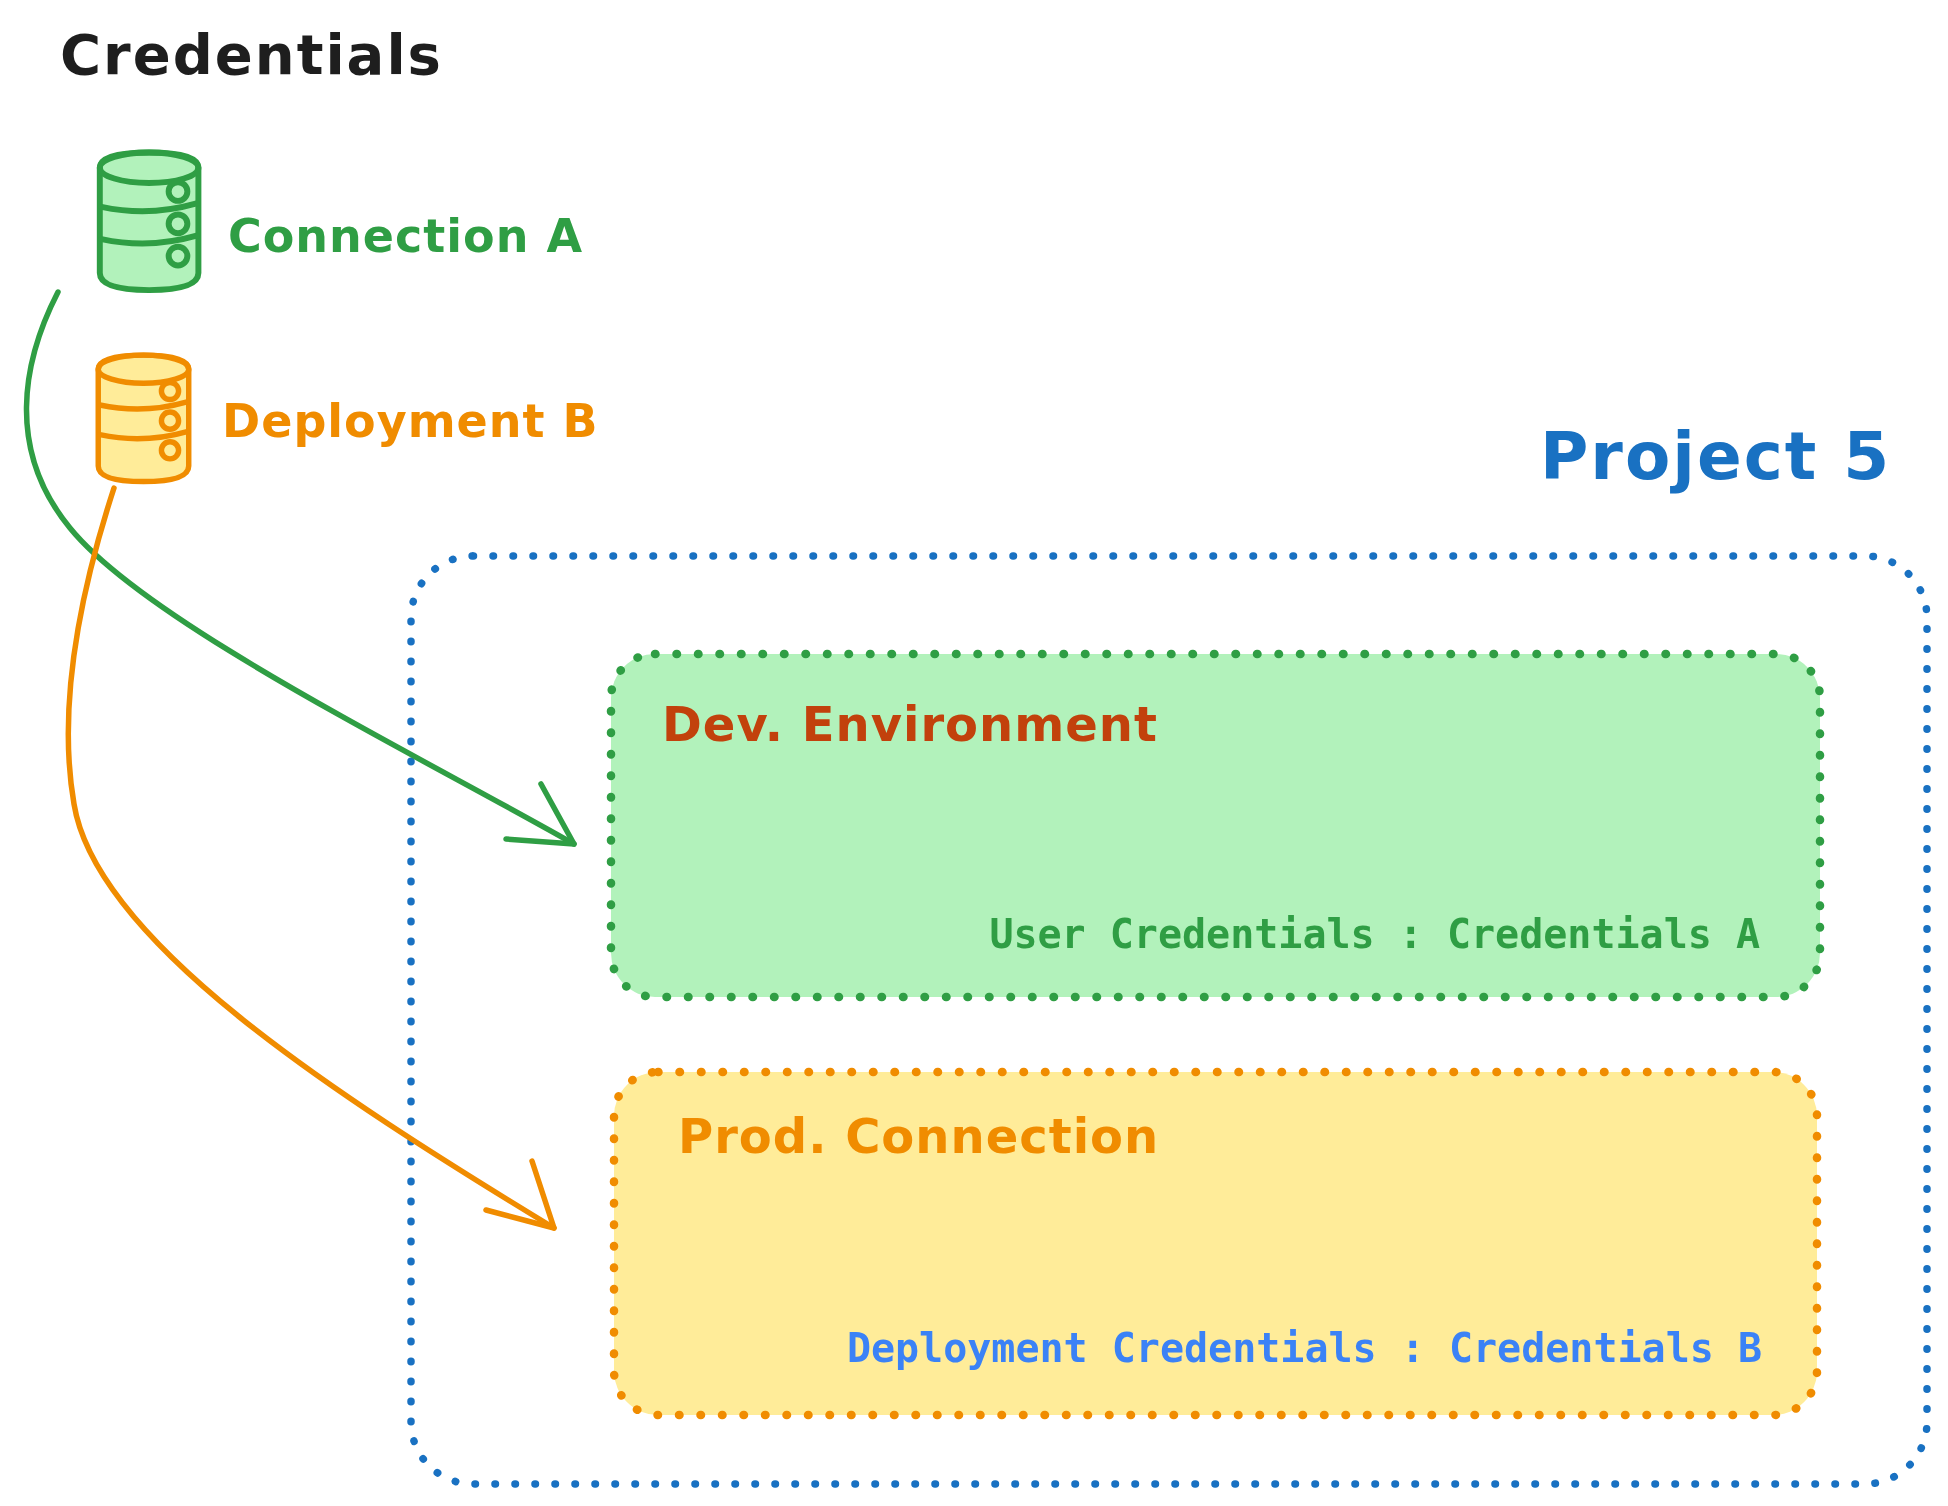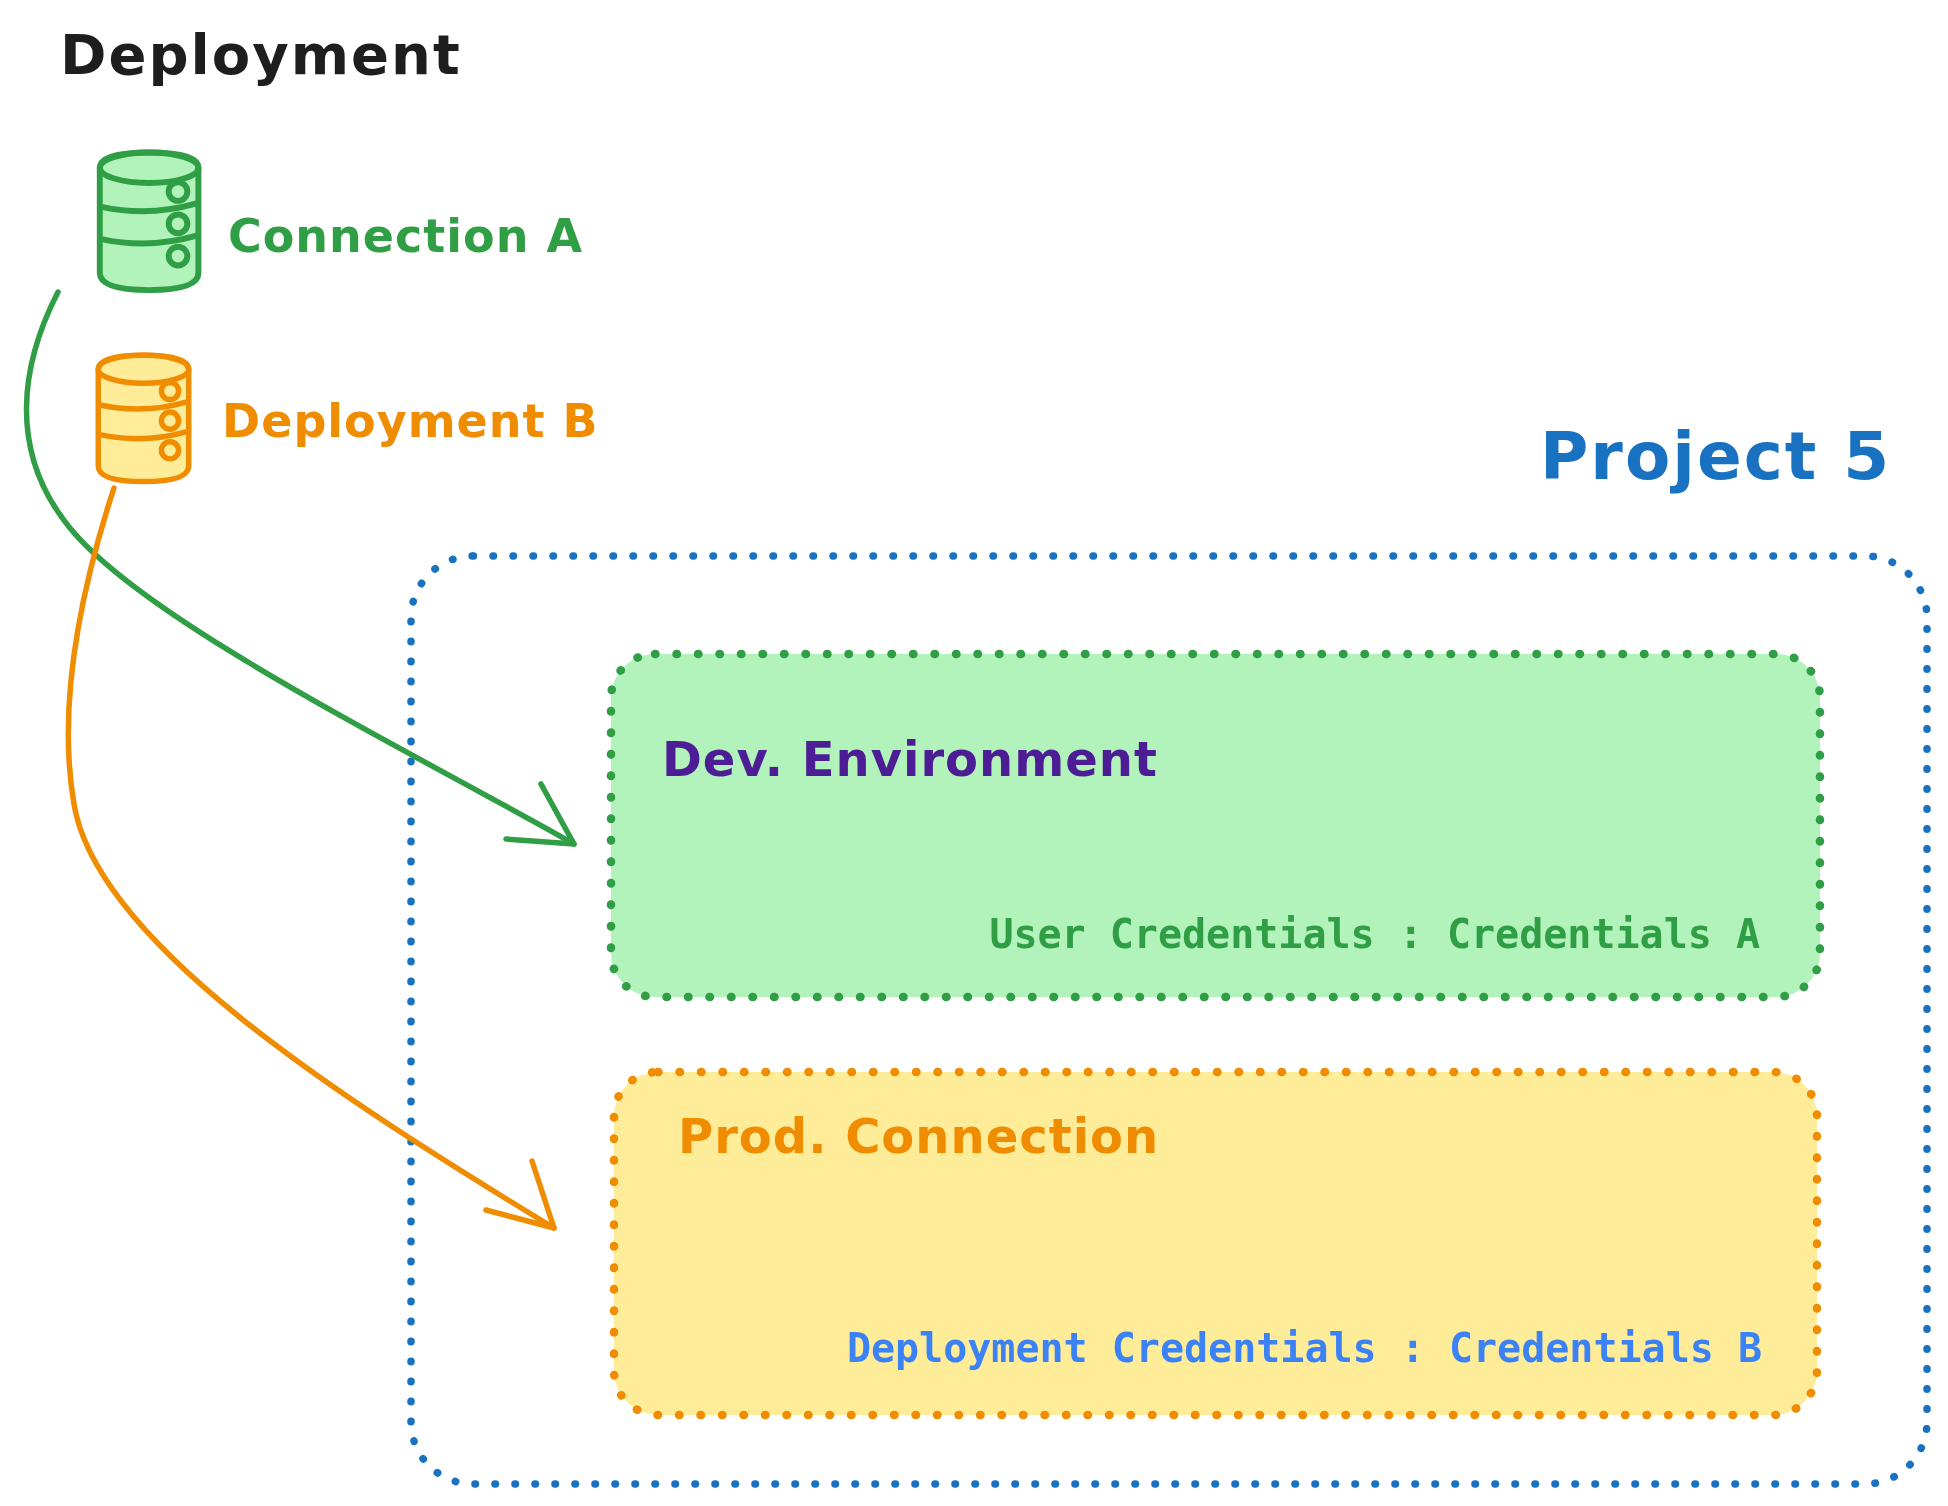--- a/index.html
+++ b/index.html
@@ -9,21 +9,21 @@
     background:#ffffff;
     overflow:hidden;
     font-family:"DejaVu Sans",sans-serif;
   }
   .layer{position:absolute;left:0;top:0;width:100%;height:100%;}
   .txt{position:absolute;white-space:nowrap;line-height:1.12;font-weight:700;}
   .t-connections{left:60px;top:24px;font-size:56px;color:#1e1e1e;letter-spacing:2px;}
   .t-conn-a{left:228px;top:196px;font-size:46px;color:#2f9e44;letter-spacing:1px;margin-top:15px;}
   .t-conn-b{left:222px;top:396px;font-size:46px;color:#f08c00;letter-spacing:1px;}
   .t-project{left:1540px;top:420px;font-size:66px;color:#1971c2;letter-spacing:2px;}
-  .t-dev-title{left:662px;top:698px;font-size:48px;color:#4c1d95;letter-spacing:1px;margin-top:35px;}
+  .t-dev-title{left:662px;top:698px;font-size:48px;color:#c2410c;letter-spacing:1px;}
   .t-prod-title{left:678px;top:1110px;font-size:48px;color:#f08c00;letter-spacing:1px;}
   .mono{font-family:"DejaVu Sans Mono",monospace;font-weight:700;font-size:40px;}
   .t-dev-cred{right:188px;top:912px;color:#2f9e44;}
   .t-prod-cred{right:186px;top:1326px;color:#3b82f6;}
 </style>
 </head>
 <body>
 
 <div class="canvas">
 
@@ -59,21 +59,21 @@
       <path d="M 58 292 C 22 362, 6 450, 70 528 C 146 622, 412 752, 574 844"></path>
       <path d="M 506 839 L 574 844 L 541 784"></path>
     </g>
 
     <g fill="none" stroke-width="5.5" stroke-linecap="round" stroke-linejoin="round" stroke="#f08c00">
       <path d="M 114 488 C 84 580, 56 700, 74 804 C 96 940, 330 1092, 554 1228"></path>
       <path d="M 486 1210 L 554 1228 L 532 1161"></path>
     </g>
   </svg>
 
-  <div class="txt t-connections">Deployment</div>
+  <div class="txt t-connections">Credentials</div>
 
   <div class="txt t-conn-a">Connection A</div>
   <div class="txt t-conn-b">Deployment B</div>
 
   <div class="txt t-project">Project 5</div>
 
   <div class="txt t-dev-title">Dev. Environment</div>
   <div class="txt mono t-dev-cred">User Credentials : Credentials A</div>
 
   <div class="txt t-prod-title">Prod. Connection</div>

